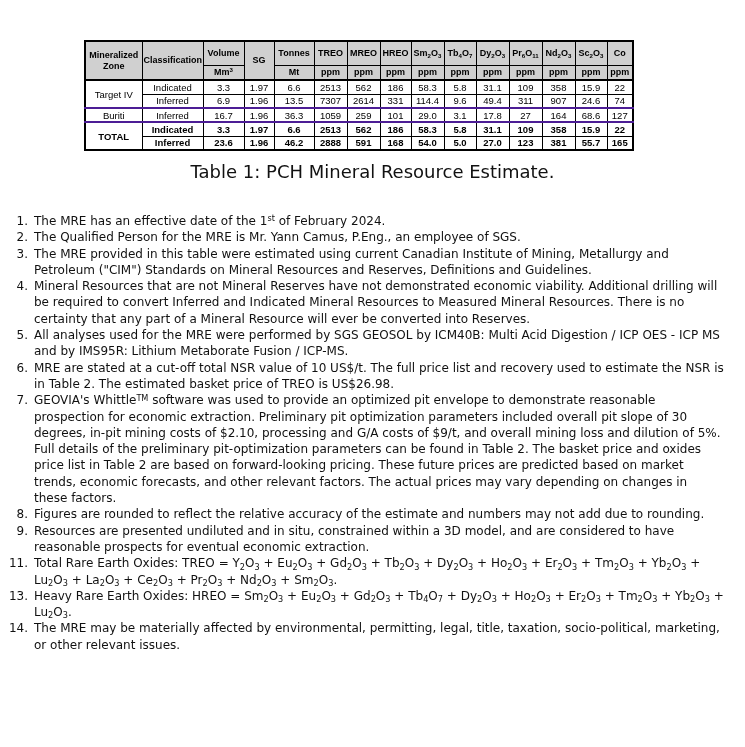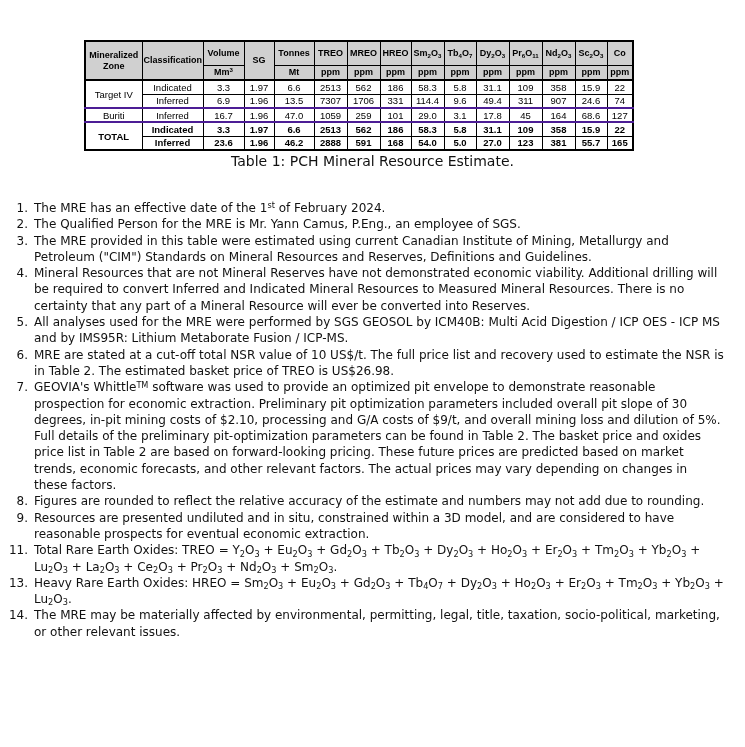--- a/index.html
+++ b/index.html
@@ -22,21 +22,21 @@
   thead th{background:#d0d0d0;font-size:9px;font-weight:bold;line-height:1.15;white-space:normal;}
   thead tr.name-row{height:24px;}
   thead tr.unit-row{height:15px;}
   thead tr.unit-row th, thead th.span2{border-bottom:2px solid #000;}
   tbody tr{height:14px;}
   tbody td{font-size:9.5px;}
   tr.bold td{font-weight:bold;}
   tr.group-start td{border-top:2px solid #4c1d95;}
   
   .caption{
-    text-align:center;font-size:14px;margin-top:2px;color:#111;
+    text-align:center;font-size:18px;margin-top:10px;color:#111;
   }
   
   .notes{margin:31px 10px 0 0;padding:0;list-style:none;font-size:12px;line-height:16.3px;color:#111;}
   .note{display:flex;}
   .note-num{width:28px;min-width:28px;text-align:right;margin-right:6px;}
   .note-text{flex:1;max-width:690px;}
   sup,sub{font-size:68%;line-height:0;vertical-align:baseline;position:relative;}
   sup{top:-0.45em;}
   sub{top:0.28em;}
 </style>
@@ -114,43 +114,43 @@
             <td>358</td>
             <td>15.9</td>
             <td>22</td>
           </tr>
           <tr>
             <td>Inferred</td>
             <td>6.9</td>
             <td>1.96</td>
             <td>13.5</td>
             <td>7307</td>
-            <td>1706</td>
+            <td>2614</td>
             <td>331</td>
             <td>114.4</td>
             <td>9.6</td>
             <td>49.4</td>
             <td>311</td>
             <td>907</td>
             <td>24.6</td>
             <td>74</td>
           </tr>
           <tr class="group-start">
             <td rowspan="1" class="zone">Buriti</td>
             <td>Inferred</td>
             <td>16.7</td>
             <td>1.96</td>
-            <td>47.0</td>
+            <td>36.3</td>
             <td>1059</td>
             <td>259</td>
             <td>101</td>
             <td>29.0</td>
             <td>3.1</td>
             <td>17.8</td>
-            <td>45</td>
+            <td>27</td>
             <td>164</td>
             <td>68.6</td>
             <td>127</td>
           </tr>
           <tr class="bold group-start">
             <td rowspan="2" class="zone">TOTAL</td>
             <td>Indicated</td>
             <td>3.3</td>
             <td>1.97</td>
             <td>6.6</td>

